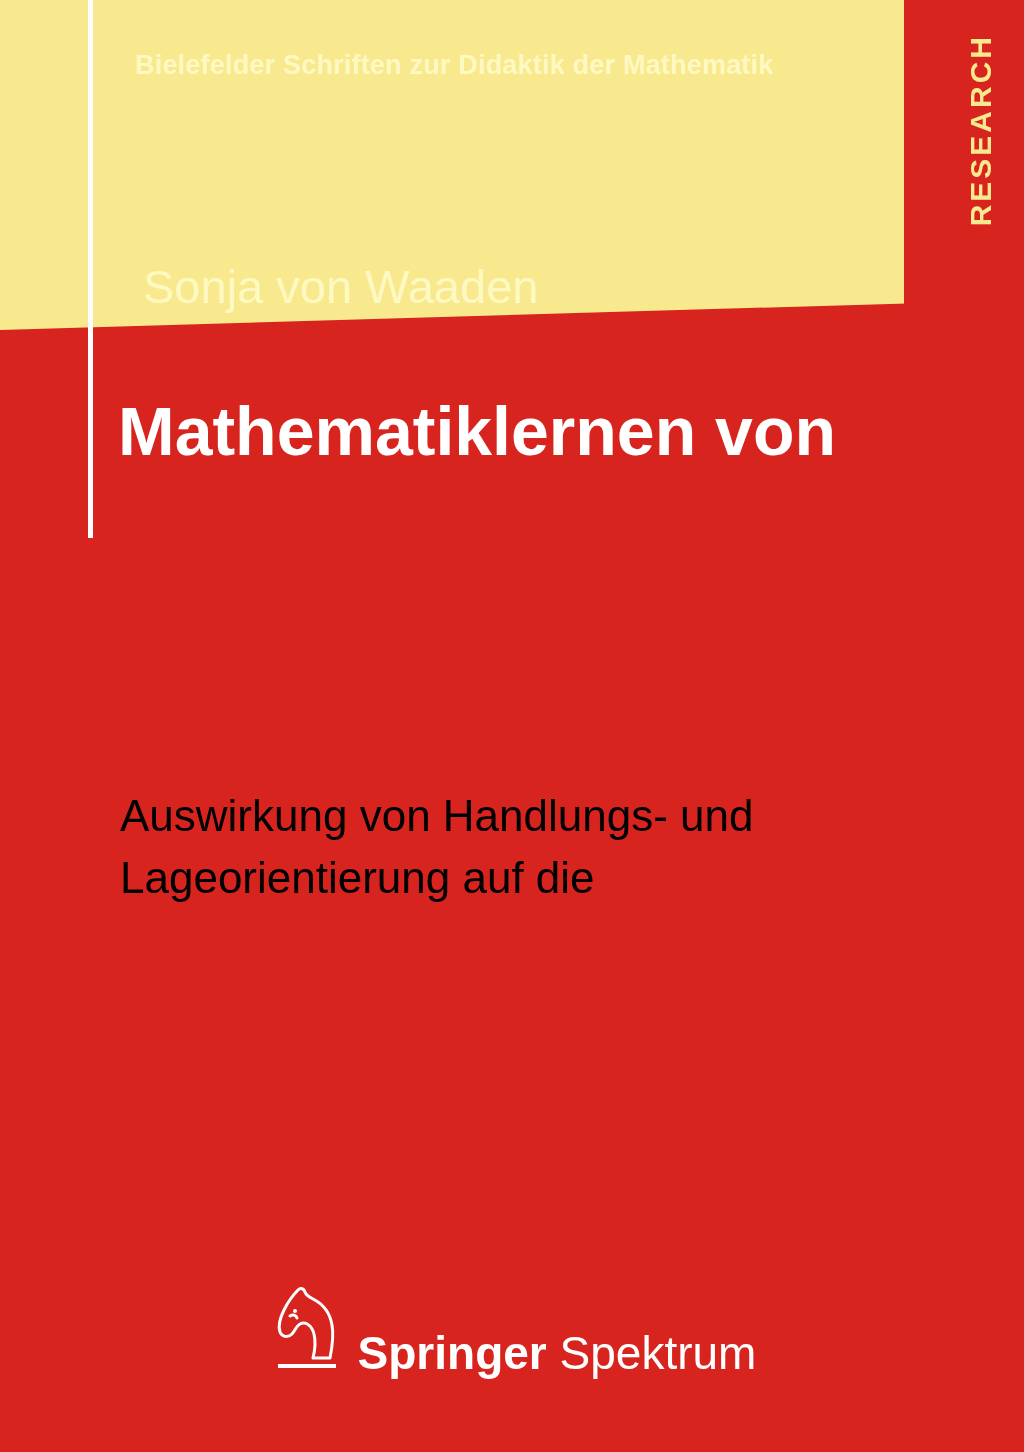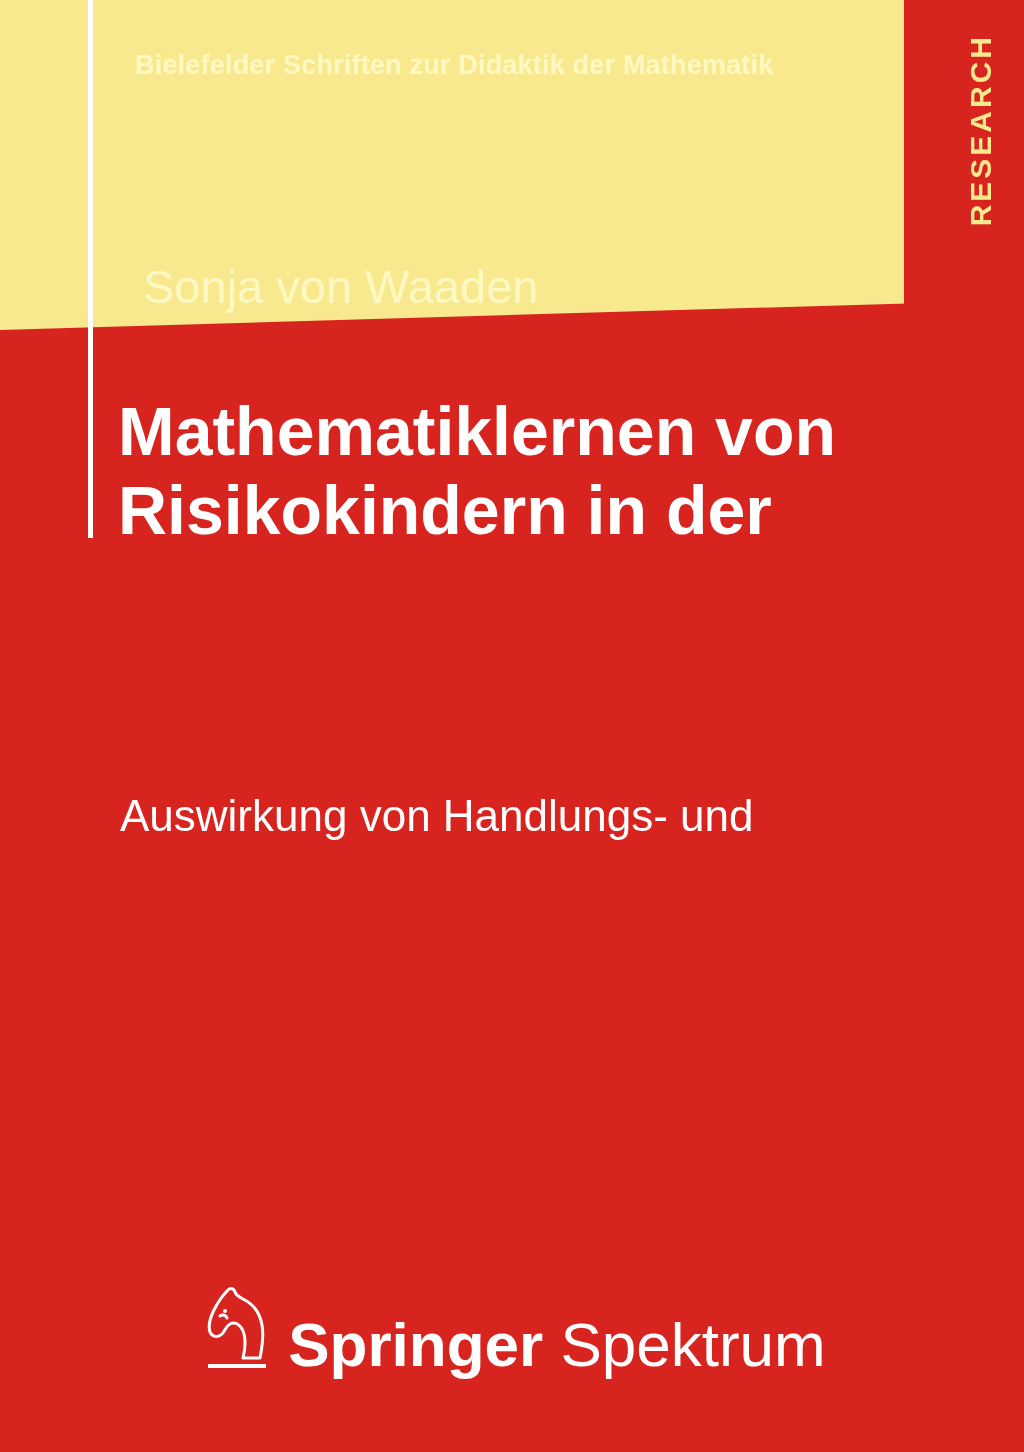--- a/index.html
+++ b/index.html
@@ -105,21 +105,21 @@
     font-weight: 400;
   }
   .title .line { display: block; white-space: nowrap; font-weight: bold; }
 
   
   .subtitle {
     position: absolute;
     left: 120px;
     top: 785px;
     width: 800px;
-    color: #ffffff;
+    color: #000000;
     font-size: 44px;
     line-height: 1.42;
     font-weight: 400;
   }
   .subtitle .line { display: block; white-space: nowrap; }
 
   
   .publisher {
     position: absolute;
     left: 0;
@@ -130,21 +130,21 @@
     justify-content: center;
   }
   .knight {
     width: 76px;
     height: 94px;
     margin-right: 14px;
     margin-bottom: 4px;
   }
   .pub-name {
     color: #ffffff;
-    font-size: 62px;
+    font-size: 46px;
     letter-spacing: 0px;
     white-space: nowrap;
   }
   .pub-name .strong { font-weight: 600; }
   .pub-name .light { font-weight: 300; }
 </style>
 </head>
 <body>
 
 <div class="cover">
@@ -156,25 +156,25 @@
 
   <div class="series">Bielefelder Schriften zur Didaktik der Mathematik</div>
 
   <div class="left-rule-yellow"></div>
   <div class="left-rule"></div>
 
   <div class="author">Sonja von Waaden</div>
 
   <div class="title">
     <span class="line">Mathematiklernen von</span>
-    <span class="line">Risikokindern in der</span>
   </div>
 
   <div class="subtitle">
     <span class="line">Auswirkung von Handlungs- und</span>
+    <span class="line">Lageorientierung auf die</span>
   </div>
 
   <div class="publisher">
     <svg class="knight" viewBox="0 0 76 94" aria-hidden="true">
       <g fill="none" stroke="#ffffff" stroke-width="3" stroke-linejoin="round" stroke-linecap="round">
         <path d="M30 8 C24 14, 20 20, 16 28 C12 36, 10 44, 12 50 C14 55, 20 56, 24 52 C27 49, 28 44, 32 42 C38 39, 44 44, 46 52 C48 60, 47 68, 45 76 L62 76 C64 66, 66 54, 64 43 C62 31, 55 22, 45 17 C41 15, 38 13, 37 10 C36 7, 33 5, 30 8 Z"></path>
         <path d="M22 34 C25 32, 28 33, 29 36"></path>
         <circle cx="27" cy="29" r="2" fill="#ffffff" stroke="none"></circle>
       </g>
       <rect x="10" y="82" width="58" height="4" fill="#ffffff"></rect>

